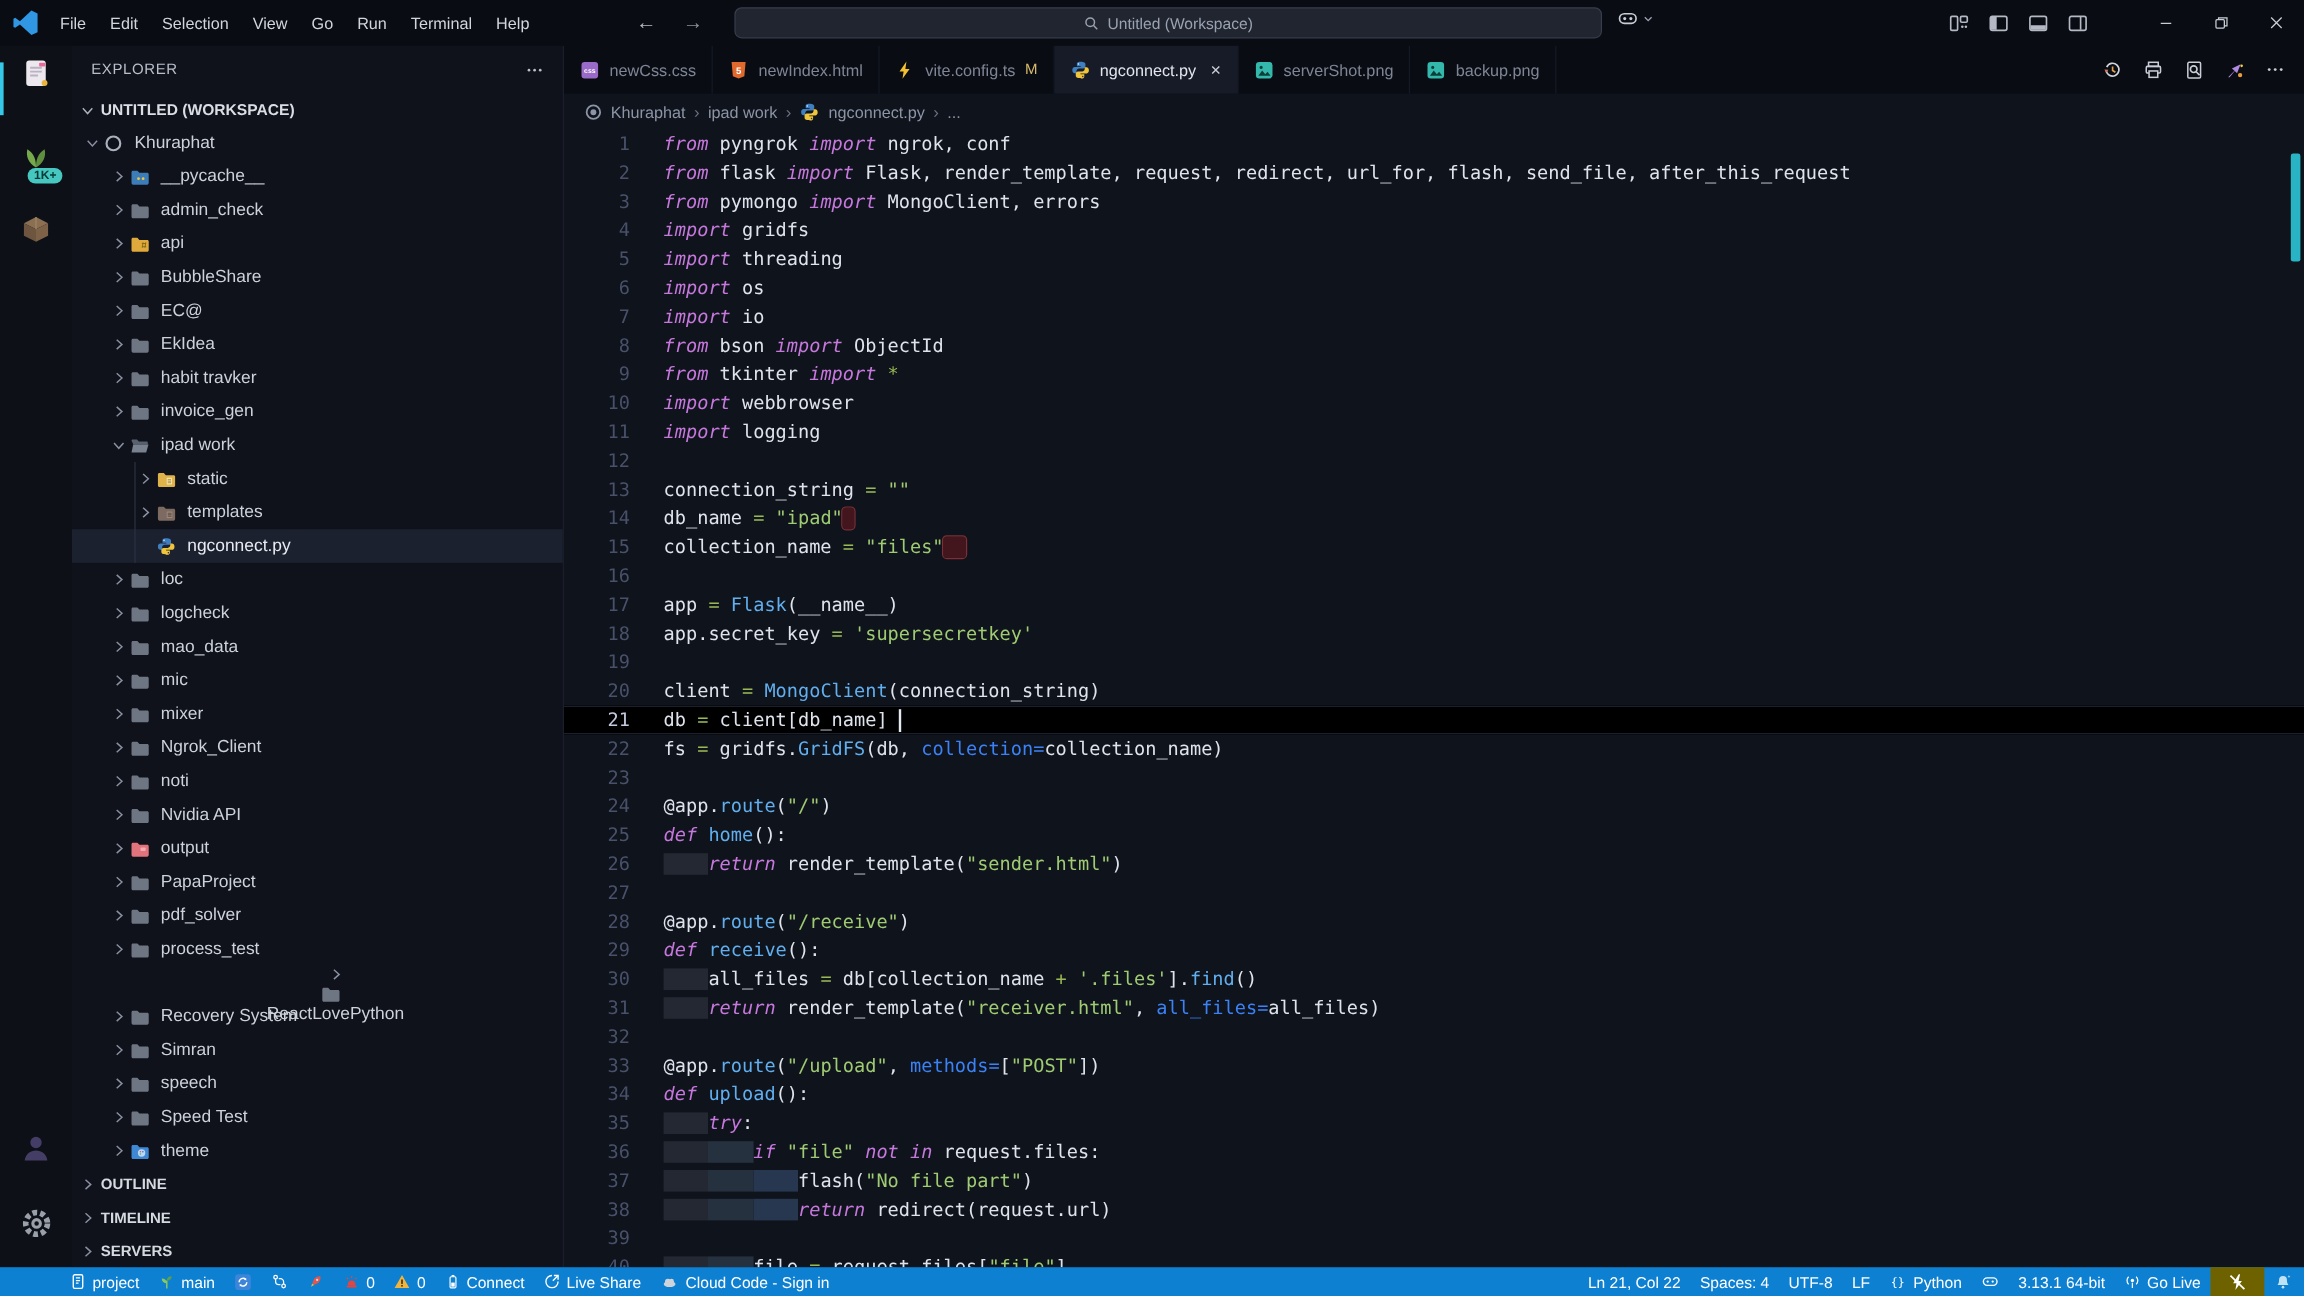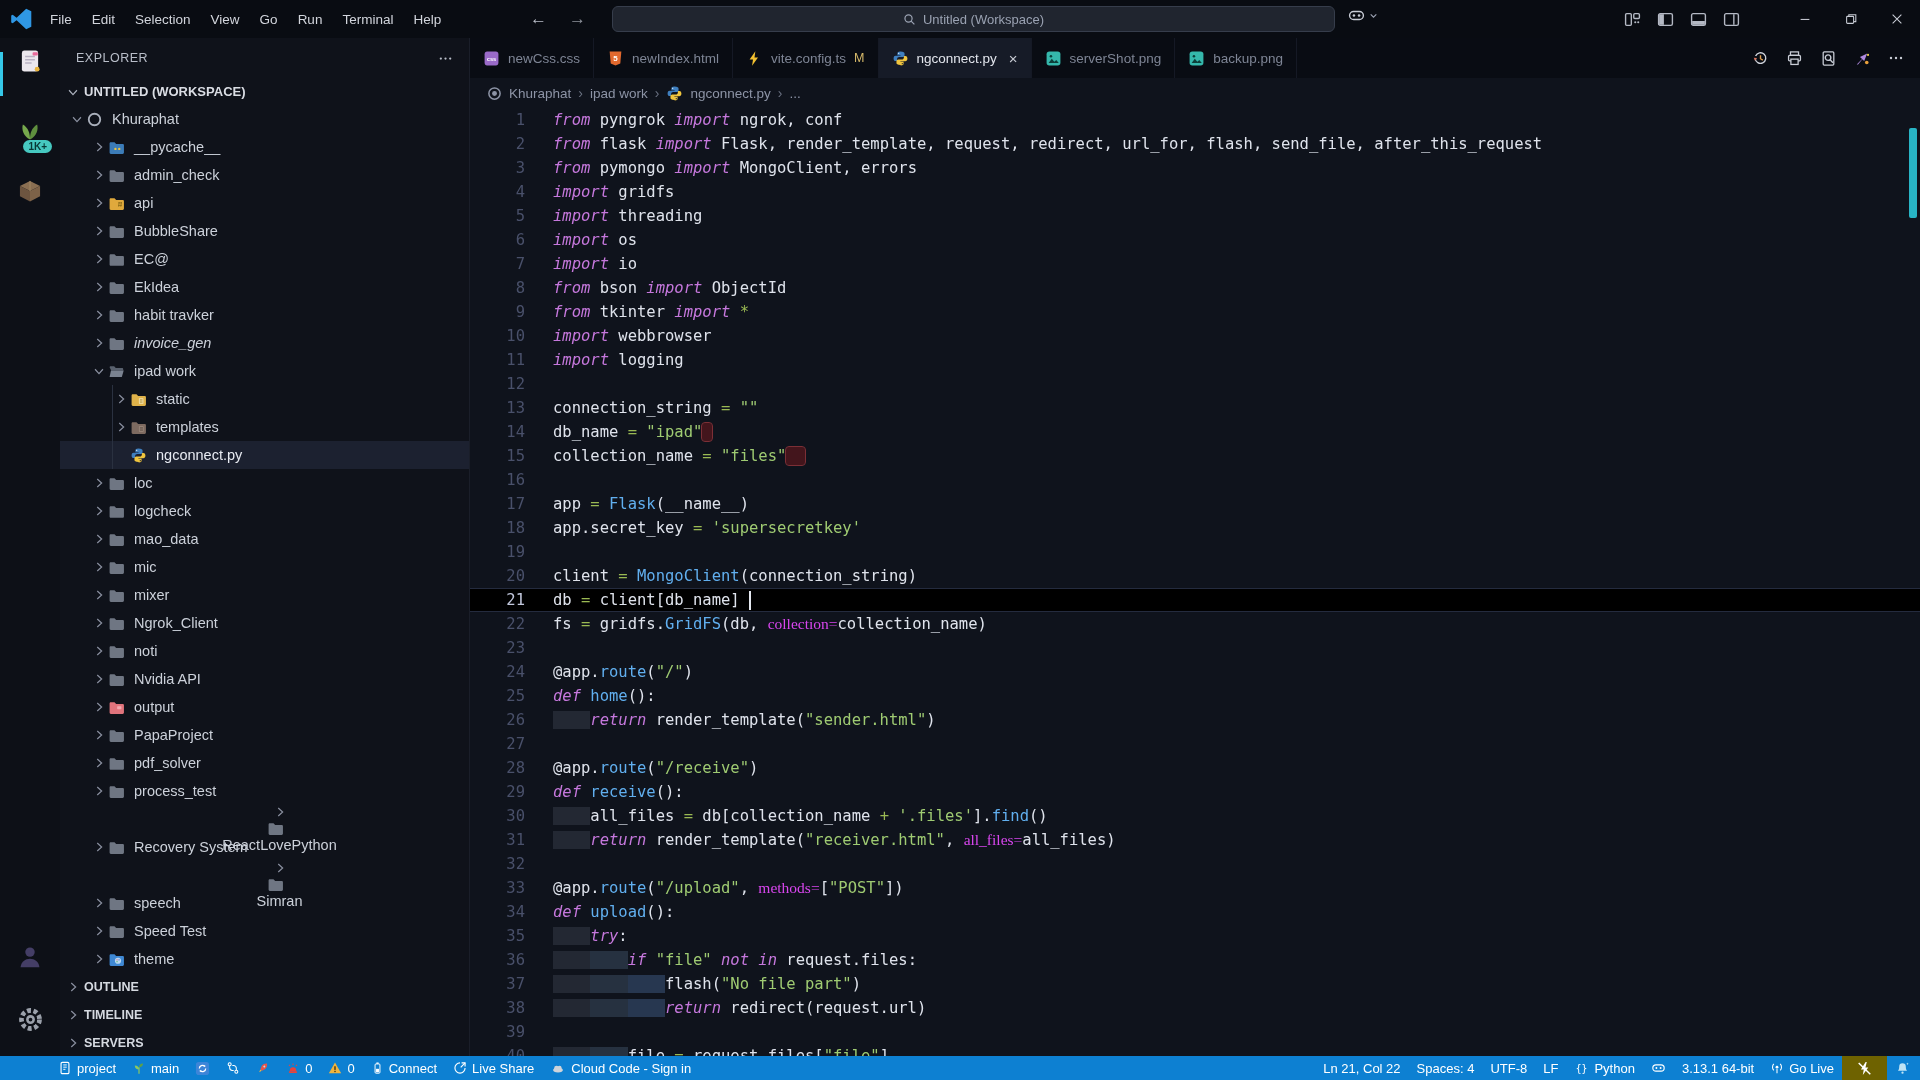--- a/index.html
+++ b/index.html
@@ -62,21 +62,21 @@
     font-family:"DejaVu Sans Mono", monospace; font-size:15.5px; line-height:24px; white-space:pre; }
   .cline { position:relative; height:24px; display:flex; }
   .cline.current { background:#000000; box-shadow:inset 0 1px 0 #242b3e, inset 0 -1px 0 #242b3e; }
   .cline .num { width:55px; flex:none; text-align:right; color:#49506a; }
   .cline.current .num { color:#c2c8dd; }
   .cline .txt { margin-left:28px; }
   .tk-k { color:#c678dd; font-style:italic; }
   .tk-d { color:#dfe3ec; }
   .tk-s { color:#9fcb72; }
   .tk-f { color:#61afef; }
-  .tk-a { color:#d946ef;font-family:Liberation Serif, serif; }
+  .tk-a { color:#3b82f6; }
   .tk-o { color:#9ab953; }
   .tk-i1 { background:#232833; }
   .tk-i2 { background:#263140; }
   .tk-i3 { background:#273750; }
   .tk-w1, .tk-w2 { background:#43151c; outline:1px solid #7c2f36; border-radius:3px; }
   .cursor-caret { display:inline-block; width:0; border-left:2px solid #e4e8f0; height:19px; vertical-align:text-top; }
   .scrollbar { position:absolute; right:0; top:70px; width:14px; height:948px; }
   .scroll-thumb { position:absolute; right:3px; top:20px; width:8px; height:90px; background:#2bc7d8; border-radius:2px; opacity:.9; }
 
   
@@ -353,21 +353,21 @@
             <path d="M6 3.5 11 8l-5 4.5" fill="none" stroke="#8a90a0" stroke-width="1.4"></path>
           </svg>
         </span>
         <span class="ficon">
           <svg width="17" height="17" viewBox="0 0 16 16">
             <path d="M1.5 4.2c0-.7.5-1.2 1.2-1.2h3.4l1.6 1.7h6.1c.7 0 1.2.5 1.2 1.2v6.9c0 .7-.5 1.2-1.2 1.2H2.7c-.7 0-1.2-.5-1.2-1.2z" fill="#6f7683"></path>
           </svg>
         </span>
         <span>habit travker</span>
       </div>
-      <div class="tree-row" style="padding-left: 30px; font-style: italic;">
+      <div class="tree-row" style="padding-left: 30px;">
         <span class="chev">
           <svg width="14" height="14" viewBox="0 0 16 16" style="">
             <path d="M6 3.5 11 8l-5 4.5" fill="none" stroke="#8a90a0" stroke-width="1.4"></path>
           </svg>
         </span>
         <span class="ficon">
           <svg width="17" height="17" viewBox="0 0 16 16">
             <path d="M1.5 4.2c0-.7.5-1.2 1.2-1.2h3.4l1.6 1.7h6.1c.7 0 1.2.5 1.2 1.2v6.9c0 .7-.5 1.2-1.2 1.2H2.7c-.7 0-1.2-.5-1.2-1.2z" fill="#6f7683"></path>
           </svg>
         </span>
@@ -605,21 +605,21 @@
             <path d="M6 3.5 11 8l-5 4.5" fill="none" stroke="#8a90a0" stroke-width="1.4"></path>
           </svg>
         </span>
         <span class="ficon">
           <svg width="17" height="17" viewBox="0 0 16 16">
             <path d="M1.5 4.2c0-.7.5-1.2 1.2-1.2h3.4l1.6 1.7h6.1c.7 0 1.2.5 1.2 1.2v6.9c0 .7-.5 1.2-1.2 1.2H2.7c-.7 0-1.2-.5-1.2-1.2z" fill="#6f7683"></path>
           </svg>
         </span>
         <span>Recovery System</span>
       </div>
-      <div class="tree-row" style="padding-left: 30px; flex-direction: column;">
+      <div class="tree-row" style="padding-left: 30px;">
         <span class="chev">
           <svg width="14" height="14" viewBox="0 0 16 16" style="">
             <path d="M6 3.5 11 8l-5 4.5" fill="none" stroke="#8a90a0" stroke-width="1.4"></path>
           </svg>
         </span>
         <span class="ficon">
           <svg width="17" height="17" viewBox="0 0 16 16">
             <path d="M1.5 4.2c0-.7.5-1.2 1.2-1.2h3.4l1.6 1.7h6.1c.7 0 1.2.5 1.2 1.2v6.9c0 .7-.5 1.2-1.2 1.2H2.7c-.7 0-1.2-.5-1.2-1.2z" fill="#6f7683"></path>
           </svg>
         </span>

